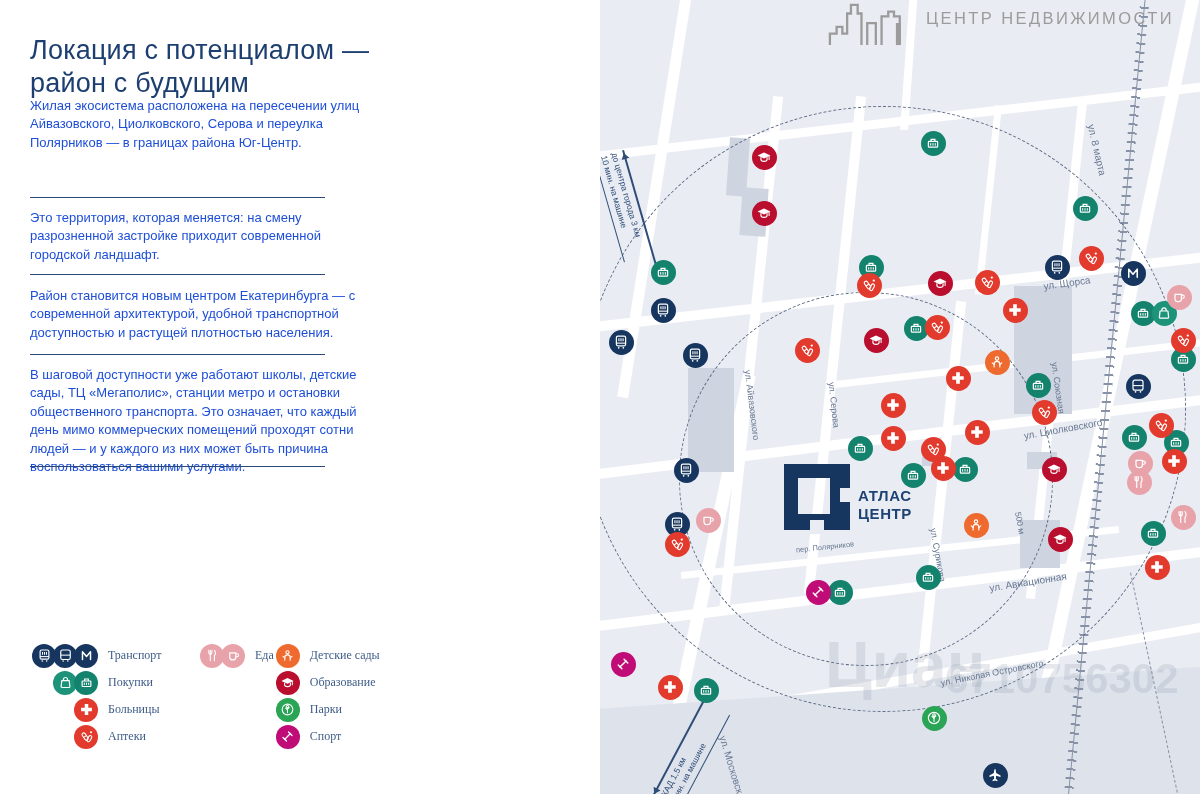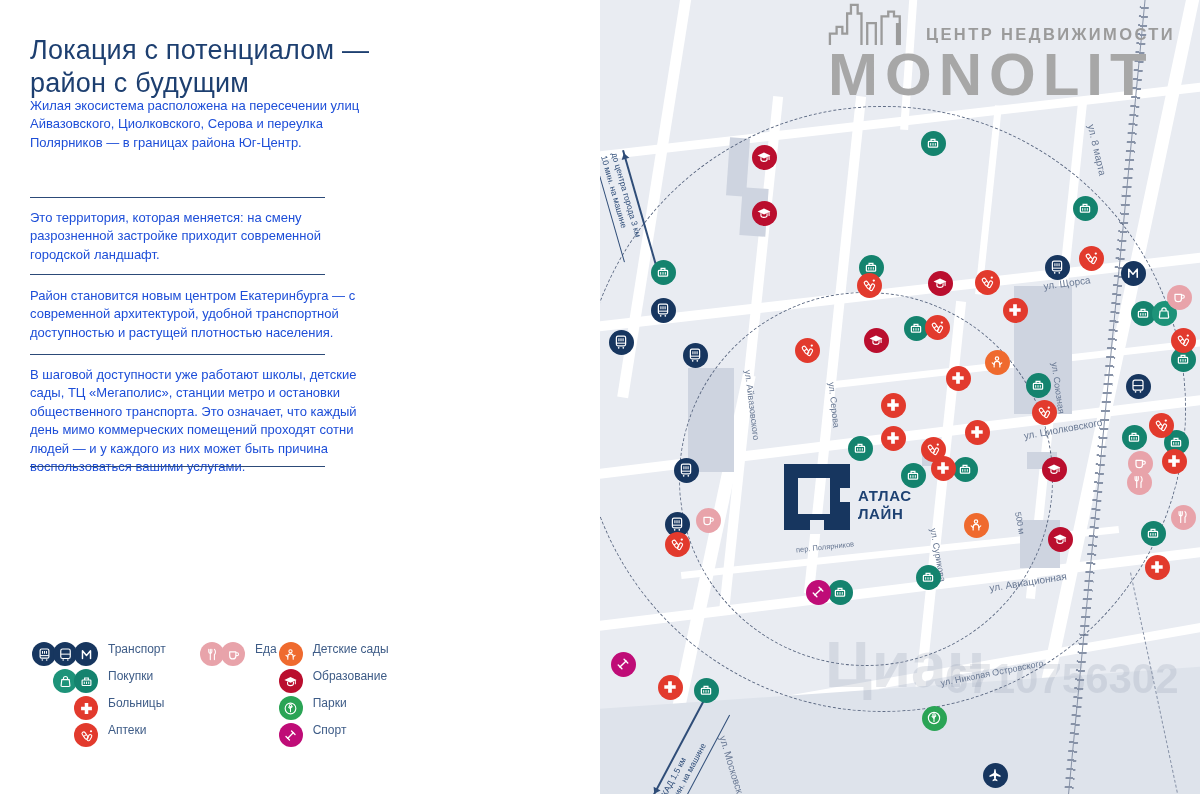--- a/index.html
+++ b/index.html
@@ -9,21 +9,21 @@
   .panel{position:absolute;left:0;top:0;width:600px;height:794px;background:#fff;}
   .title{position:absolute;left:30px;top:16px;width:420px;font-size:27px;font-weight:normal;
          color:#1d3f70;line-height:1.22;white-space:pre-line;letter-spacing:.2px;}
   .para{position:absolute;left:30px;width:352px;font-size:13px;line-height:1.42;color:#1d4ed8;margin:0;}
   .p1{top:97px}.p2{top:209px}.p3{top:287px}.p4{top:366px}
   .rule{position:absolute;left:30px;width:295px;height:0;border-top:1.5px solid #2c4a78;}
   .r1{top:197px}.r2{top:274px}.r3{top:354px}.r4{top:466px}
   
   .legend{position:absolute;left:30px;top:642px;display:flex;gap:0;}
   .lcol{display:flex;flex-direction:column;}
-  .lrow{display:flex;align-items:flex-start;height:27px;}
+  .lrow{display:flex;align-items:center;height:27px;font-family:Liberation Serif, serif;}
   .licons{display:flex;justify-content:flex-end;align-items:center;}
   .lc1 .licons{width:68px}.lc2 .licons{width:26px}.lc3 .licons{width:50px}
   .lc1{width:165px}.lc2{width:128px}
   .llabel{font-size:12px;color:#3e5c87;margin-left:10px;}
   .lic{width:24px;height:24px;border-radius:50%;display:flex;align-items:center;justify-content:center;margin-left:-3px;flex:0 0 auto;}
   .lic svg{width:19px;height:19px;}
   
   .map{position:absolute;left:600px;top:0;width:600px;height:794px;background:#e9ecf2;overflow:hidden;}
   .road{position:absolute;background:#fff;}
   .bld{position:absolute;background:#ced4e0;}
@@ -40,21 +40,21 @@
   .drvlab .aline:before{content:"";position:absolute;left:-1px;top:-3.5px;border:4px solid transparent;border-right:6px solid #2f4d78;}
   .drvlab .txt{font-size:8.5px;line-height:1.3;white-space:nowrap;}
   .drvlab .bline{width:108px;height:1.2px;background:#2f4d78;margin-top:3px;}
   .wm{position:absolute;color:#8f9aae;font-weight:bold;z-index:2;opacity:.22;white-space:nowrap;}
   .atlas-label{position:absolute;left:258px;top:487px;font-size:15px;font-weight:bold;color:#1e4273;
                line-height:1.2;letter-spacing:.6px;white-space:pre-line;z-index:6;}
   .footprint{position:absolute;left:180px;top:460px;width:74px;height:74px;z-index:6;}
   .logo{position:absolute;left:228px;top:2px;z-index:8;}
   .logo-top{display:flex;align-items:flex-end;}
   .logo-sky{width:88px;height:44px;}
-  .logo-cn{font-size:16.5px;font-weight:bold;color:#9b9b9b;letter-spacing:2.4px;margin-left:10px;margin-bottom:2px;white-space:nowrap;}
+  .logo-cn{font-size:16.5px;font-weight:normal;color:#9b9b9b;letter-spacing:2.4px;margin-left:10px;margin-bottom:18px;white-space:nowrap;}
   .logo-mono{font-size:60px;font-weight:bold;color:#a7a7a7;letter-spacing:7px;line-height:.9;margin-top:2px;white-space:nowrap;}
 </style>
 </head>
 <body>
 
 <svg width="0" height="0" style="position:absolute" aria-hidden="true">
   <defs>
     <symbol id="i-tram" viewBox="0 0 26 26">
       <rect x="7" y="5.5" width="12" height="12.5" rx="2" fill="none" stroke="#fff" stroke-width="1.6"></rect>
       <line x1="7" y1="14.5" x2="19" y2="14.5" stroke="#fff" stroke-width="1.4"></line>
@@ -303,21 +303,21 @@
 
   <div class="wm" style="left:225px;top:628px;font-size:64px">Циан</div>
   <div class="wm" style="left:345px;top:655px;font-size:42px">6710756302</div>
 
   <svg class="footprint" viewBox="0 0 74 74">
     <path fill-rule="evenodd" fill="#17365f" d="M4,4 H70 V70 H4 Z M18,18 H50 V54 H18 Z"></path>
     <rect x="60" y="28" width="14" height="14" fill="#e9ecf2"></rect>
     <rect x="30" y="60" width="14" height="14" fill="#e9ecf2"></rect>
   </svg>
   <div class="atlas-label">АТЛАС
-ЛАЙН</div>
+ЦЕНТР</div>
 
   <div>
       <span class="street" style="left: 152px; top: 405px; font-size: 9px; transform: translate(-50%, -50%) rotate(83deg);">ул. Айвазовского</span>
       <span class="street" style="left: 234px; top: 405px; font-size: 9px; transform: translate(-50%, -50%) rotate(84deg);">ул. Серова</span>
       <span class="street" style="left: 338px; top: 555px; font-size: 9px; transform: translate(-50%, -50%) rotate(80deg);">ул. Сурикова</span>
       <span class="street" style="left: 458px; top: 388px; font-size: 9px; transform: translate(-50%, -50%) rotate(82deg);">ул. Союзная</span>
       <span class="street" style="left: 497px; top: 150px; font-size: 10px; transform: translate(-50%, -50%) rotate(77deg);">ул. 8 марта</span>
       <span class="street" style="left: 467px; top: 283px; font-size: 10px; transform: translate(-50%, -50%) rotate(-8deg);">ул. Щорса</span>
       <span class="street" style="left: 463px; top: 429px; font-size: 10px; transform: translate(-50%, -50%) rotate(-10deg);">ул. Циолковского</span>
       <span class="street" style="left: 428px; top: 582px; font-size: 10px; transform: translate(-50%, -50%) rotate(-9deg);">ул. Авиационная</span>
@@ -656,15 +656,14 @@
   <div class="logo">
     <div class="logo-top">
       <svg class="logo-sky" viewBox="0 0 90 46">
         <path d="M1,45 V33 h7 v-7 h6 v7 h5 V12 h4 V3 h7 v9 h4 v33" fill="none" stroke="#9b9b9b" stroke-width="2.4"></path>
         <path d="M40,45 V22 h9 v23" fill="none" stroke="#9b9b9b" stroke-width="2.4"></path>
         <path d="M55,45 V15 h7 v-5 h6 v5 h6 v30" fill="none" stroke="#9b9b9b" stroke-width="2.4"></path>
         <rect x="70" y="22" width="5" height="23" fill="#9b9b9b"></rect>
       </svg>
       <div class="logo-cn">ЦЕНТР НЕДВИЖИМОСТИ</div>
     </div>
-    <div class="logo-mono">MONOLIT</div>
   </div>
 </div>
 
 </body></html>

